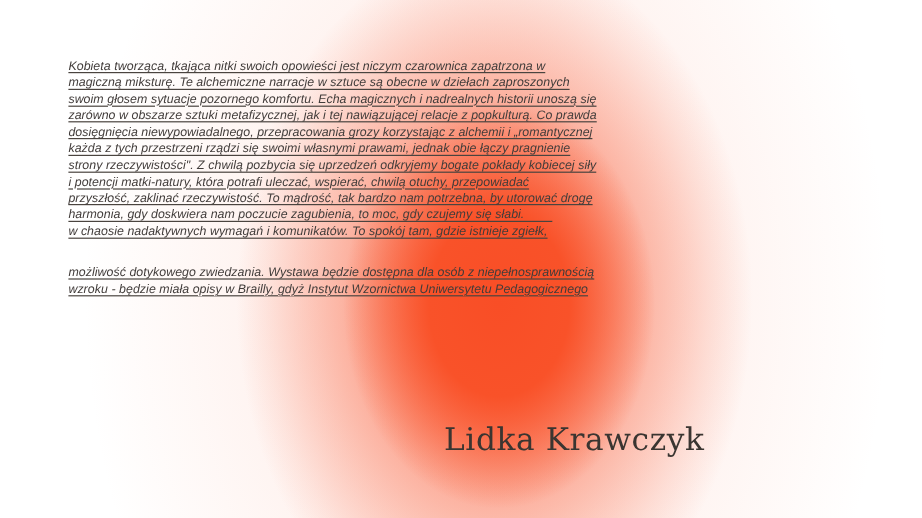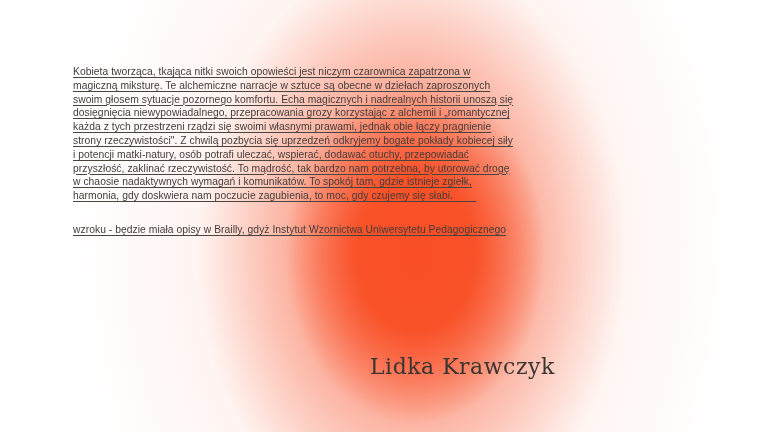--- a/index.html
+++ b/index.html
@@ -22,22 +22,23 @@
         rgba(250, 122, 92, 0.32) 0%, rgba(252, 182, 162, 0.17) 55%, rgba(255, 255, 255, 0) 100%);
     font-family: "Liberation Sans", sans-serif;
   }
   .text-block {
     position: absolute;
     left: 57px;
     top: 49px;
     width: 480px;
   }
   .para {
-    margin: 16px;
+    margin: 0;
     padding: 0;
+    font-style: italic;
   }
   .para + .para {
     margin-top: 20px;
   }
   .line {
     display: block;
     white-space: pre;
     font-size: 10.3px;
     line-height: 13.8px;
     letter-spacing: 0.05px;
@@ -45,41 +46,43 @@
     text-decoration: underline;
     text-decoration-thickness: 1px;
     text-decoration-color: #4a443f;
     text-underline-offset: 2px;
   }
   .signature {
     position: absolute;
     left: 370px;
     top: 351px;
     font-family: "DejaVu Serif", serif;
-    font-size: 22px;
+    font-size: 26px;
     line-height: 32px;
     letter-spacing: 0.5px;
     color: #3a3531;
   }
 </style>
 </head>
 <body>
 
 <div class="page">
   <div class="text-block">
     <p class="para">
       <span class="line">Kobieta tworząca, tkająca nitki swoich opowieści jest niczym czarownica zapatrzona w</span>
       <span class="line">magiczną miksturę. Te alchemiczne narracje w sztuce są obecne w dziełach zaproszonych</span>
       <span class="line">swoim głosem sytuacje pozornego komfortu. Echa magicznych i nadrealnych historii unoszą się</span>
+      <span class="line">zarówno w obszarze sztuki metafizycznej, jak i tej nawiązującej relacje z popkulturą. Co prawda</span>
       <span class="line">dosięgnięcia niewypowiadalnego, przepracowania grozy korzystając z alchemii i „romantycznej</span>
       <span class="line">każda z tych przestrzeni rządzi się swoimi własnymi prawami, jednak obie łączy pragnienie</span>
       <span class="line">strony rzeczywistości". Z chwilą pozbycia się uprzedzeń odkryjemy bogate pokłady kobiecej siły</span>
-      <span class="line">i potencji matki-natury, osób potrafi uleczać, wspierać, dodawać otuchy, przepowiadać</span>
+      <span class="line">i potencji matki-natury, która potrafi uleczać, wspierać, chwilą otuchy, przepowiadać</span>
       <span class="line">przyszłość, zaklinać rzeczywistość. To mądrość, tak bardzo nam potrzebna, by utorować drogę</span>
+      <span class="line">harmonia, gdy doskwiera nam poczucie zagubienia, to moc, gdy czujemy się słabi.&nbsp;&nbsp;&nbsp;&nbsp;&nbsp;&nbsp;&nbsp;&nbsp;</span>
       <span class="line">w chaosie nadaktywnych wymagań i komunikatów. To spokój tam, gdzie istnieje zgiełk,</span>
-      <span class="line">harmonia, gdy doskwiera nam poczucie zagubienia, to moc, gdy czujemy się słabi.&nbsp;&nbsp;&nbsp;&nbsp;&nbsp;&nbsp;&nbsp;&nbsp;</span>
     </p>
     <p class="para">
+      <span class="line">możliwość dotykowego zwiedzania. Wystawa będzie dostępna dla osób z niepełnosprawnością</span>
       <span class="line">wzroku - będzie miała opisy w Brailly, gdyż Instytut Wzornictwa Uniwersytetu Pedagogicznego</span>
     </p>
   </div>
   <div class="signature">Lidka Krawczyk</div>
 </div>
 
 </body></html>

